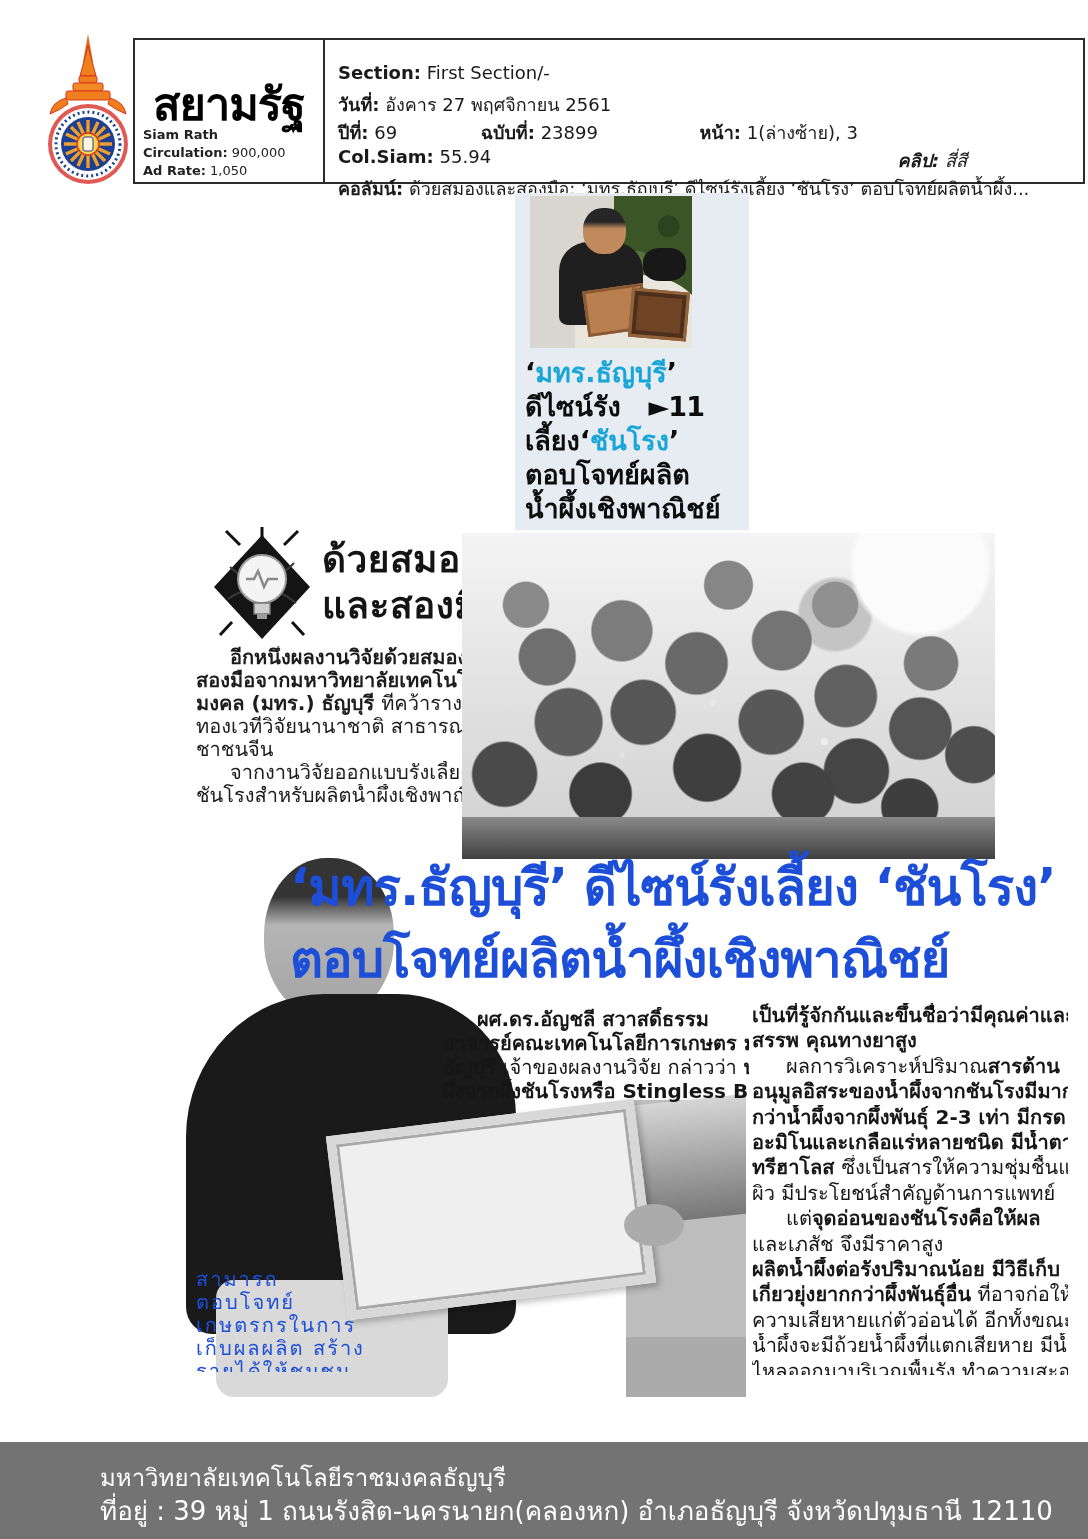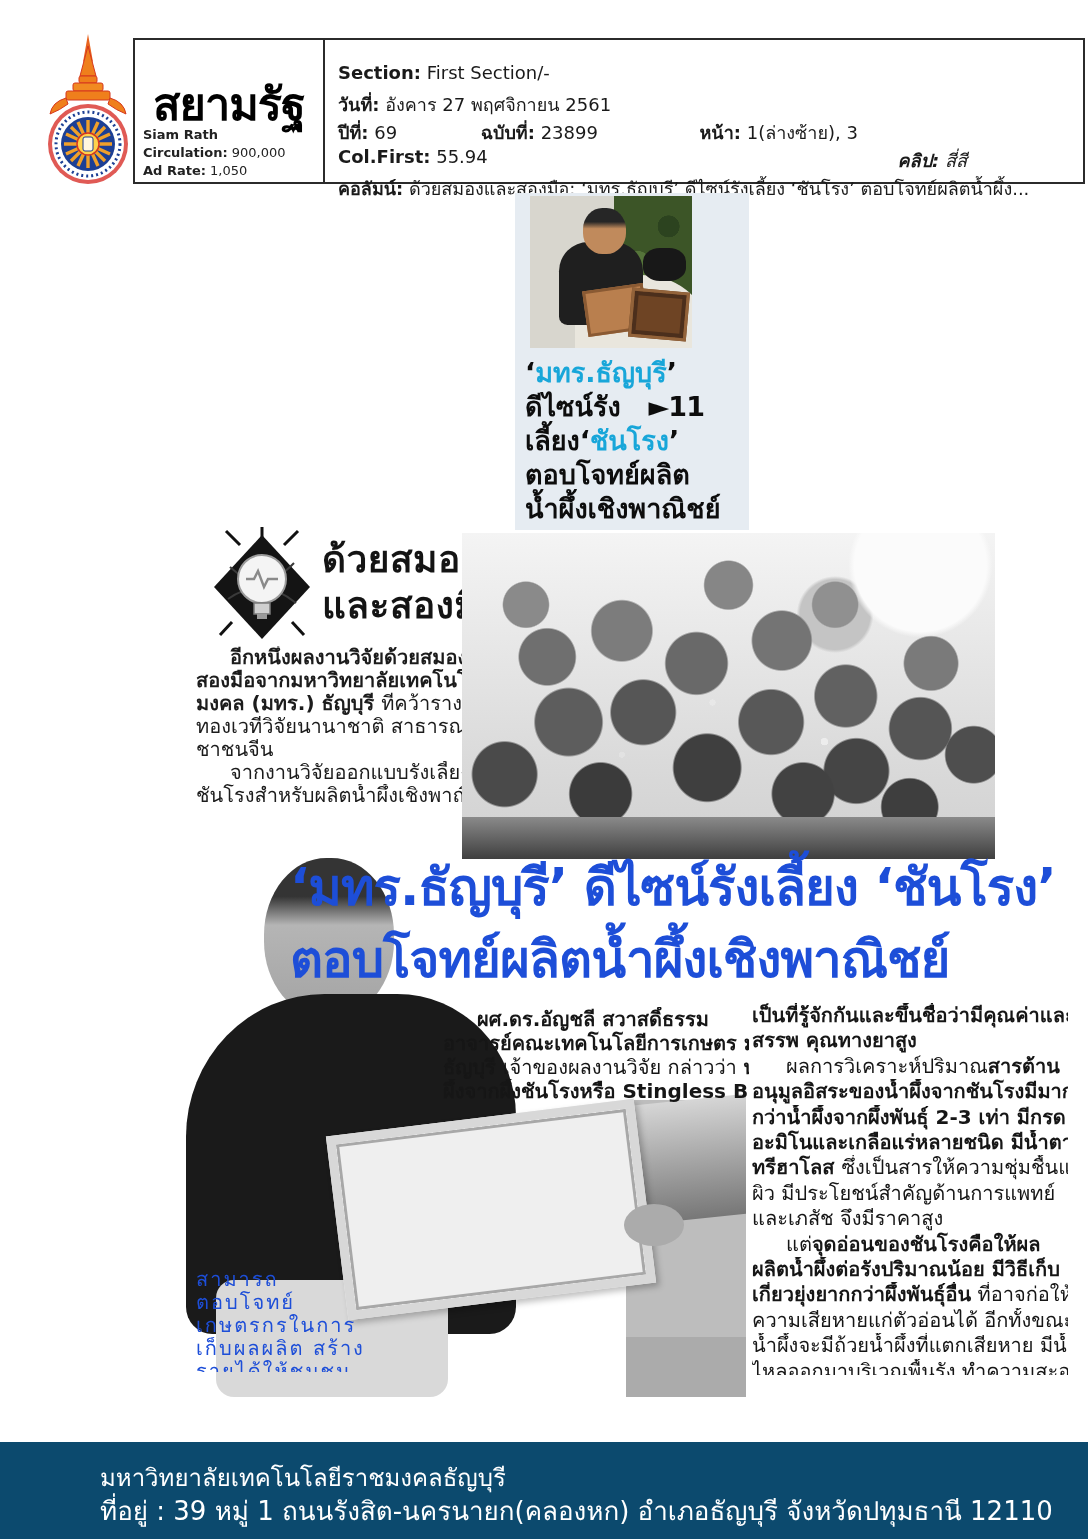--- a/index.html
+++ b/index.html
@@ -93,21 +93,21 @@
   .mp-hand{position:absolute;left:438px;top:352px;width:60px;height:42px;border-radius:50%;background:#ababab;}
   .mp-tray{position:absolute;left:150px;top:265px;width:292px;height:167px;transform:rotate(-7deg);
       background:#efefef;border:9px solid #d8d8d8;box-shadow:inset 0 0 0 3px #a8a8a8,3px 4px 6px rgba(0,0,0,.25);}
   .mp-hive{position:absolute;left:440px;top:248px;width:120px;height:297px;background:#bdbdbd;
       box-shadow:inset 0 -60px 0 #ababab;}
   .mp-hive-top{position:absolute;left:0;top:0;width:100%;height:120px;transform:skewY(-6deg);
       background:linear-gradient(180deg,#d6d6d6,#777777),
       radial-gradient(circle 5px at 30% 50%,#4e4e4e 0 60%,transparent 65%);}
   .mp-jeans{position:absolute;left:30px;top:428px;width:232px;height:117px;border-radius:18px;background:#d9d9d9;}
   
-  .footer{left:0;top:1442px;width:1088px;height:97px;background:#0c4a6e;color:#ffffff;z-index:6;}
+  .footer{left:0;top:1442px;width:1088px;height:97px;background:#737373;color:#ffffff;z-index:6;}
   .f1{position:absolute;left:100px;top:16px;font-size:24px;}
   .f2{position:absolute;left:100px;top:48px;font-size:26px;}
 </style>
 </head>
 <body>
 
 <div id="page">
 
   <svg class="abs uni-logo" width="100" height="155" viewBox="0 0 100 155">
     <polygon points="50,2 55,30 50,26 45,30" fill="#e8641f"></polygon>
@@ -150,21 +150,21 @@
       </div>
       <div class="mrow" style="top:38px;">
         <span class="lab">วันที่:</span> <span>อังคาร 27 พฤศจิกายน 2561</span>
       </div>
       <div class="mrow" style="top:66px;">
         <span class="ib" style="width:137px;"><span class="lab">ปีที่:</span> <span>69</span></span>
         <span class="ib" style="width:213px;"><span class="lab">ฉบับที่:</span> <span>23899</span></span>
         <span class="ib"><span class="lab">หน้า:</span> <span>1(ล่างซ้าย), 3</span></span>
       </div>
       <div class="mrow" style="top:94px;">
-        <span class="lab">Col.First:</span> <span>55.94</span>
+        <span class="lab">Col.Siam:</span> <span>55.94</span>
         <span class="clip-field"><span class="lab">คลิป:</span> <span>สี่สี</span></span>
       </div>
       <div class="mrow" style="top:122px;">
         <span class="lab">คอลัมน์:</span> <span>ด้วยสมองและสองมือ: ‘มทร.ธัญบุรี’ ดีไซน์รังเลี้ยง ‘ชันโรง’ ตอบโจทย์ผลิตน้ำผึ้ง...</span>
       </div>
     </div>
   </div>
 
   <div class="abs teaser">
     <div class="teaser-photo">
@@ -247,22 +247,22 @@
     </div>
   <div class="abs tcol rightcol">
       <div class="tl"><span class="b">เป็นที่รู้จักกันและขึ้นชื่อว่ามีคุณค่าและ</span></div>
       <div class="tl"><span class="b">สรรพ คุณทางยาสูง</span></div>
       <div class="tl"><span class="ind">ผลการวิเคราะห์ปริมาณ</span><span class="b">สารต้าน</span></div>
       <div class="tl"><span class="b">อนุมูลอิสระของน้ำผึ้งจากชันโรงมีมาก</span></div>
       <div class="tl"><span class="b">กว่าน้ำผึ้งจากผึ้งพันธุ์ 2-3 เท่า มีกรด</span></div>
       <div class="tl"><span class="b">อะมิโนและเกลือแร่หลายชนิด มีน้ำตาล</span></div>
       <div class="tl"><span class="b">ทรีฮาโลส </span><span>ซึ่งเป็นสารให้ความชุ่มชื้นแก่</span></div>
       <div class="tl"><span>ผิว   มีประโยชน์สำคัญด้านการแพทย์</span></div>
+      <div class="tl"><span class="ind">แต่</span><span class="b">จุดอ่อนของชันโรงคือให้ผล</span></div>
       <div class="tl"><span>และเภสัช จึงมีราคาสูง</span></div>
-      <div class="tl"><span class="ind">แต่</span><span class="b">จุดอ่อนของชันโรงคือให้ผล</span></div>
       <div class="tl"><span class="b">ผลิตน้ำผึ้งต่อรังปริมาณน้อย   มีวิธีเก็บ</span></div>
       <div class="tl"><span class="b">เกี่ยวยุ่งยากกว่าผึ้งพันธุ์อื่น</span><span> ที่อาจก่อให้เกิด</span></div>
       <div class="tl"><span>ความเสียหายแก่ตัวอ่อนได้ อีกทั้งขณะเก็บ</span></div>
       <div class="tl"><span>น้ำผึ้งจะมีถ้วยน้ำผึ้งที่แตกเสียหาย มีน้ำผึ้ง</span></div>
       <div class="tl"><span>ไหลออกมาบริเวณพื้นรัง ทำความสะอาด</span></div>
     </div>
   <div class="abs tcol leftbottom">
       <div class="tl"><span>สามารถ</span></div>
       <div class="tl"><span>ตอบโจทย์</span></div>
       <div class="tl"><span>เกษตรกรในการ</span></div>

